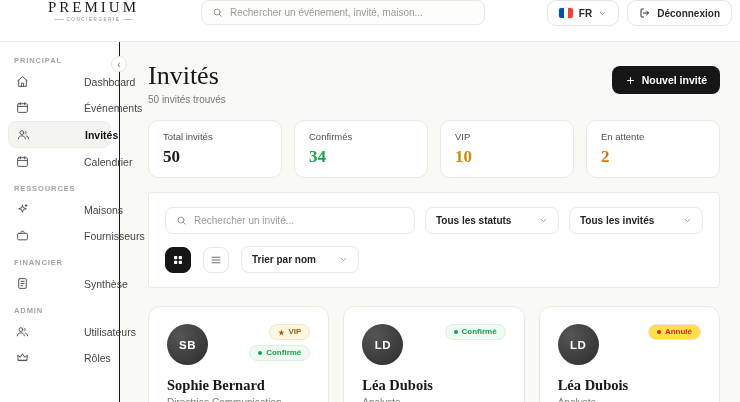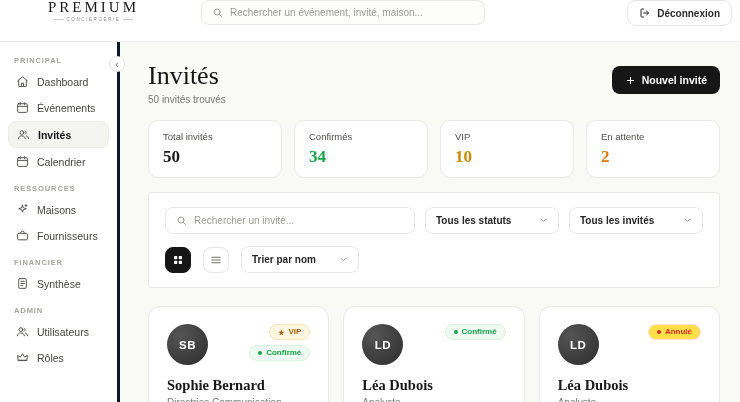--- a/index.html
+++ b/index.html
@@ -16,27 +16,27 @@
   .header-search input { border:none; outline:none; background:transparent; font-size:10px; color:#333; width:100%; font-family:"Liberation Sans", sans-serif; }
   .header-search input::placeholder { color:#9a9a96; }
   .header-right { margin-left:auto; display:flex; align-items:center; gap:8px; }
   .pill-btn { display:flex; align-items:center; gap:6px; height:26px; padding:0 11px; border:1px solid #e5e5e2; border-radius:9px; background:#fff; font-size:10px; font-weight:700; color:#2b2b2b; cursor:pointer; font-family:"Liberation Sans", sans-serif; }
   .flag { width:14px; height:10px; display:flex; border-radius:2px; overflow:hidden; box-shadow:0 0 0 .5px #ddd; }
   .flag i { flex:1; } .flag i:nth-child(1){background:#0055A4;} .flag i:nth-child(2){background:#fff;} .flag i:nth-child(3){background:#EF4135;}
   .chev-sm { width:9px; height:9px; color:#8a8a86; }
   .logout-btn .ic { width:12px; height:12px; color:#2b2b2b; }
 
   
-  .sidebar { position:fixed; top:42px; left:0; width:120px; height:360px; background:#fff; border-right:3px solid #0f172a; padding:14px 8px 0 8px; z-index:10; }
+  .sidebar { position:fixed; top:42px; left:0; width:120px; height:360px; background:#fff; border-right:1px solid #0f172a; padding:14px 8px 0 8px; z-index:10; }
   .collapse-btn { position:absolute; top:14px; right:-8px; width:16px; height:16px; border-radius:50%; background:#fff; border:1px solid #e3e3e0; color:#6b6b68; font-size:10px; line-height:13px; text-align:center; cursor:pointer; padding:0; }
   .nav-label { font-size:7.5px; letter-spacing:.9px; color:#a3a3a0; font-weight:700; margin:10px 6px 4px; }
   .nav-section:first-child .nav-label { margin-top:0; }
   .nav-item { display:flex; align-items:center; gap:8px; padding:6px 8px; border-radius:8px; cursor:pointer; color:#454542; margin-bottom:1px; }
   .nav-item .ic { width:13px; height:13px; color:#52524f; flex:0 0 auto; }
-  .nav-text { font-size:10.5px; }
+  .nav-text { font-size:10.5px;margin-left:47px; }
   .nav-item.active { background:#f4f4f1; border:1px solid #ececE8; color:#141414; }
   .nav-item.active .nav-text { font-weight:700; }
 
   
   .main { position:absolute; top:42px; left:120px; width:620px; height:360px; padding:20px 20px 0 28px; overflow:hidden; }
   .page-head { display:flex; align-items:flex-start; justify-content:space-between; }
   .page-title { font-family:"Liberation Serif", serif; font-size:26px; font-weight:400; color:#161616; line-height:1.05; }
   .page-sub { font-size:10px; color:#787875; margin-top:5px; }
   .primary-btn { display:flex; align-items:center; gap:6px; background:#161616; color:#fff; border:none; border-radius:8px; padding:0 13px; height:28px; font-size:10.5px; font-weight:600; cursor:pointer; margin-top:4px; font-family:"Liberation Sans", sans-serif; }
   .primary-btn .ic { width:11px; height:11px; color:#fff; }
@@ -88,20 +88,33 @@
   <div class="header-search">
     <span class="ic">
         <svg viewBox="0 0 24 24" fill="none" stroke="currentColor" stroke-width="2" stroke-linecap="round">
           <circle cx="11" cy="11" r="6.5"></circle>
           <path d="m15.8 15.8 4.5 4.5"></path>
         </svg>
       </span>
     <input placeholder="Rechercher un événement, invité, maison..." style="">
   </div>
   <div class="header-right">
+    <button class="pill-btn">
+      <span class="flag">
+          <i></i>
+          <i></i>
+          <i></i>
+        </span>
+      <span>FR</span>
+      <span class="ic chev-sm">
+          <svg viewBox="0 0 24 24" fill="none" stroke="currentColor" stroke-width="2.4" stroke-linecap="round">
+            <path d="m6 9 6 6 6-6"></path>
+          </svg>
+        </span>
+    </button>
     <button class="pill-btn logout-btn">
       <span class="ic">
           <svg viewBox="0 0 24 24" fill="none" stroke="currentColor" stroke-width="2" stroke-linecap="round" stroke-linejoin="round">
             <path d="M9 4H5.5A1.5 1.5 0 0 0 4 5.5v13A1.5 1.5 0 0 0 5.5 20H9"></path>
             <path d="m15 8 4 4-4 4M19 12H9"></path>
           </svg>
         </span>
       <span>Déconnexion</span>
     </button>
   </div>

